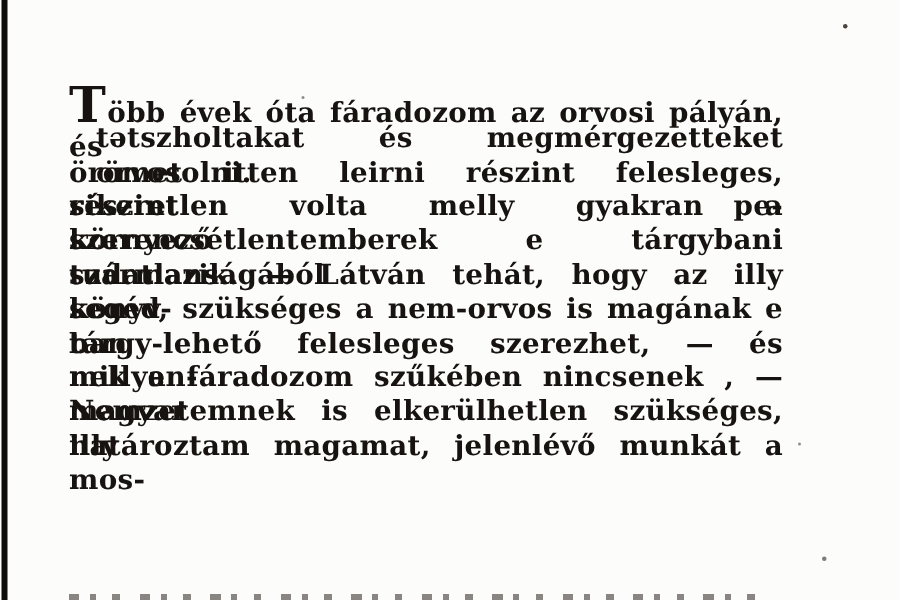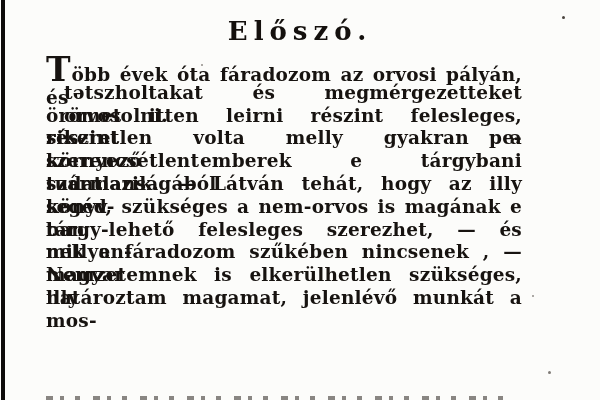--- a/index.html
+++ b/index.html
@@ -81,21 +81,20 @@
 
 <div class="page">
 
   <div class="scan-border-left"></div>
 
   <div class="speck speck-1"></div>
   <div class="speck speck-2"></div>
   <div class="speck speck-3"></div>
   <div class="speck speck-4"></div>
 
-  <div class="page-title">Előszó.</div>
 
   <div class="text-block">
     <div class="ln"><span class="dropcap">T</span><span>öbb évek óta fáradozom az orvosi pályán, és</span></div>
     <div class="ln para-end">tətszholtakat és megmérgezetteket orvosolni.</div>
     <div class="ln">örömet itten leirni részint felesleges, részint pe-</div>
     <div class="ln">sikeretlen volta melly gyakran a szerencsétlent</div>
     <div class="ln">környező emberek e tárgybani tudatlanságából</div>
     <div class="ln">származik. — Látván tehát, hogy az illy segéd-</div>
     <div class="ln">könyv, szükséges a nem-orvos is magának e tárgy-</div>
     <div class="ln">ban lehető felesleges szerezhet, — és millyen-</div>

